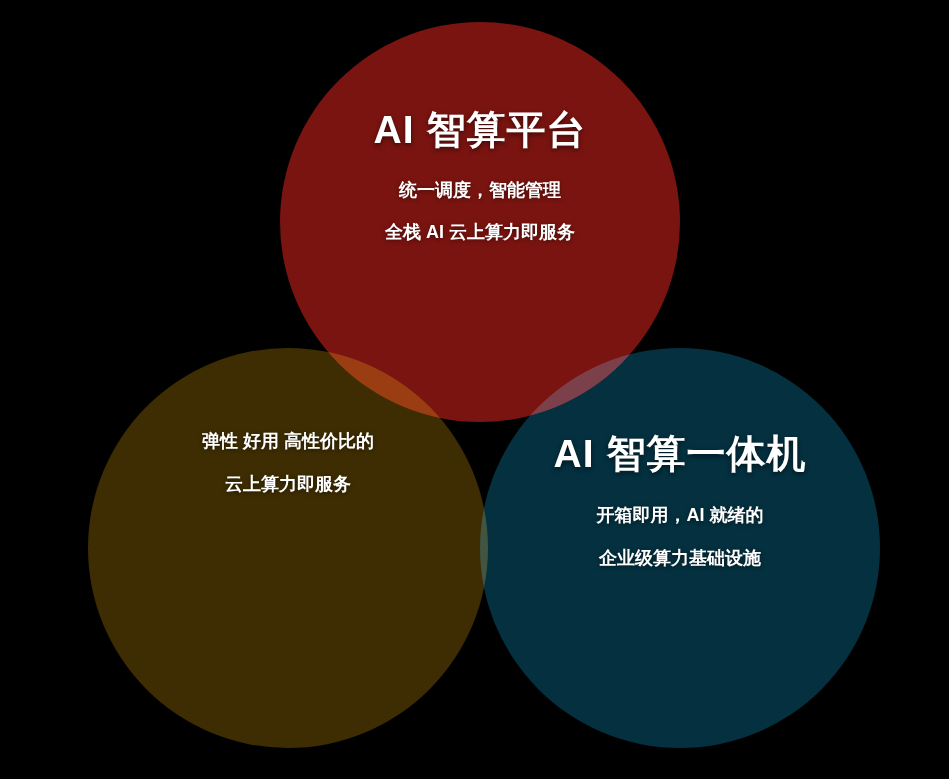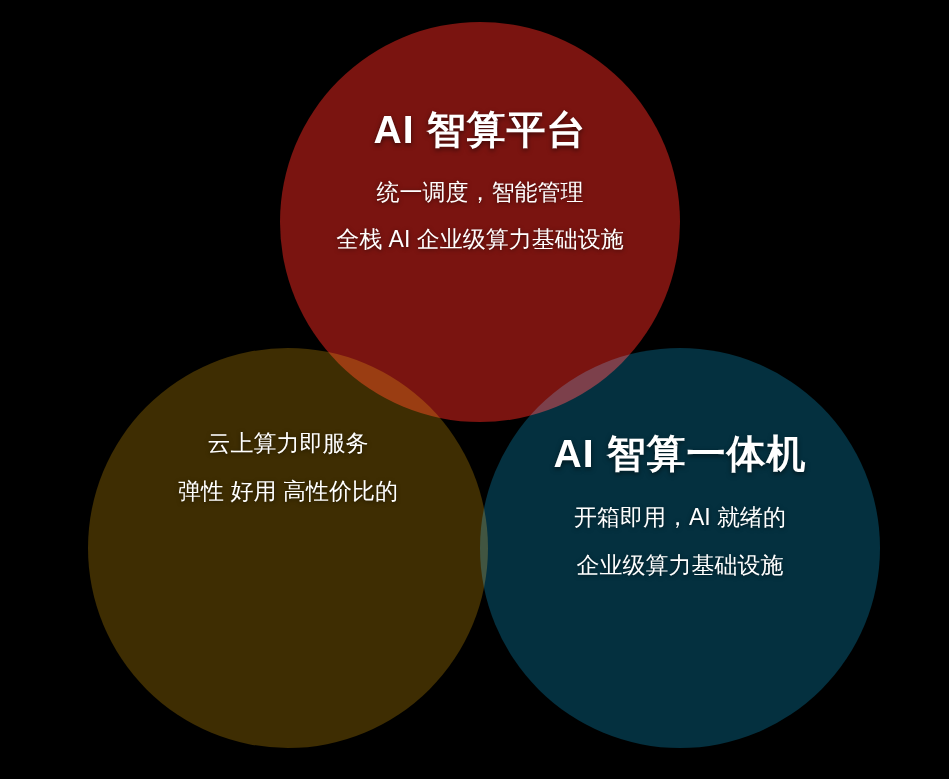--- a/index.html
+++ b/index.html
@@ -66,22 +66,22 @@
   }
   .seg-title {
     font-size: 39px;
     font-weight: bold;
     letter-spacing: 1px;
     line-height: 1.15;
     text-shadow: 0 2px 5px rgba(0,0,0,0.55);
     white-space: nowrap;
   }
   .seg-line {
-    font-size: 23px;
-    font-weight: normal;
+    font-size: 18px;
+    font-weight: bold;
     line-height: 1.0;
     text-shadow: 0 1px 4px rgba(0,0,0,0.5);
     white-space: nowrap;
   }
 
   #text-platform {
     left: 180px;
     top: 108px;
     width: 600px;
   }
@@ -111,26 +111,26 @@
 
   <div class="venn-layer">
     <div class="circle" id="circle-platform" style="left: 280px; top: 22px; width: 400px; height: 400px; background: rgb(122, 20, 16); mix-blend-mode: screen;"></div>
     <div class="circle" id="circle-cloud" style="left: 88px; top: 348px; width: 400px; height: 400px; background: rgb(62, 45, 2); mix-blend-mode: screen;"></div>
     <div class="circle" id="circle-appliance" style="left: 480px; top: 348px; width: 400px; height: 400px; background: rgb(4, 48, 63); mix-blend-mode: screen;"></div>
   </div>
 
   <div class="text-block" id="text-platform">
     <div class="seg-title">AI 智算平台</div>
     <div class="seg-line">统一调度，智能管理</div>
-    <div class="seg-line">全栈 AI 企业级算力基础设施</div>
+    <div class="seg-line">全栈 AI 云上算力即服务</div>
   </div>
 
   <div class="text-block" id="text-cloud">
+    <div class="seg-line">弹性 好用 高性价比的</div>
     <div class="seg-line">云上算力即服务</div>
-    <div class="seg-line">弹性 好用 高性价比的</div>
   </div>
 
   <div class="text-block" id="text-appliance">
     <div class="seg-title">AI 智算一体机</div>
     <div class="seg-line">开箱即用，AI 就绪的</div>
     <div class="seg-line">企业级算力基础设施</div>
   </div>
 
 </div>
 

